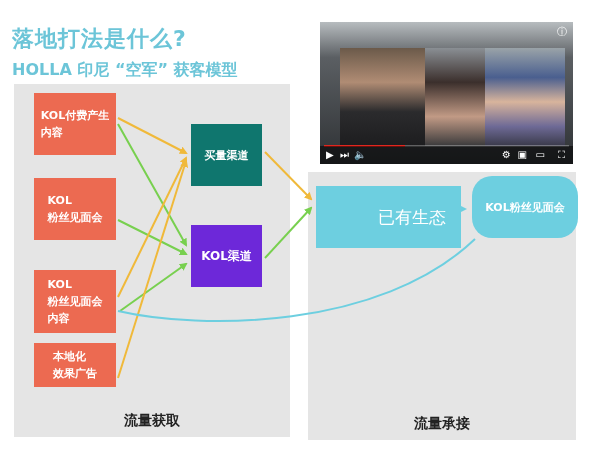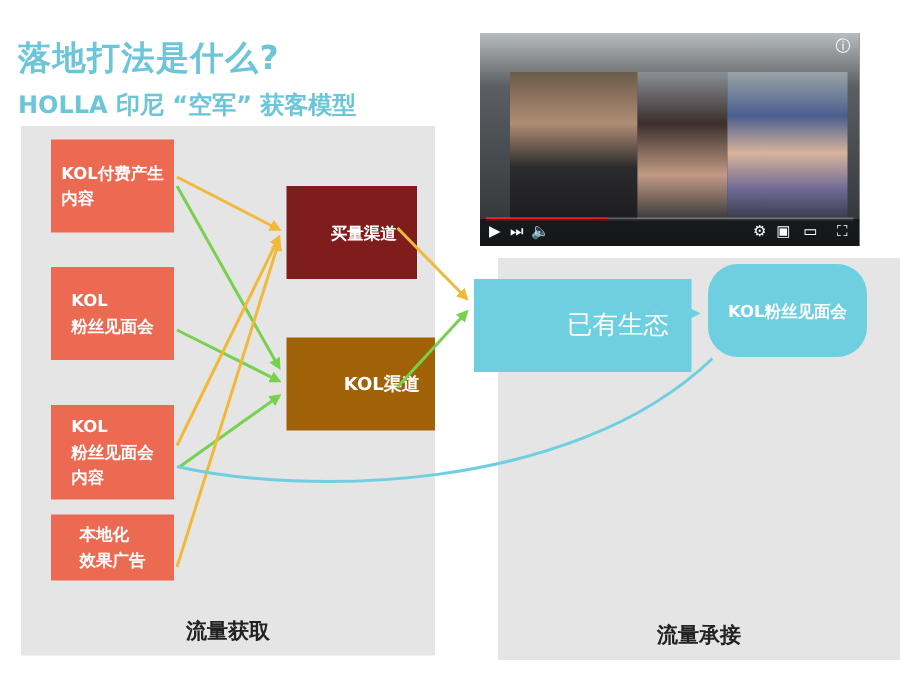--- a/index.html
+++ b/index.html
@@ -3,42 +3,42 @@
 <meta charset="utf-8">
 <style>
   html,body{margin:0;padding:0;}
   body{width:600px;height:450px;background:#ffffff;position:relative;overflow:hidden;font-family:"DejaVu Sans","Liberation Sans",sans-serif;}
   .title{position:absolute;left:12px;top:24px;font-size:22px;font-weight:bold;color:#6cc5d8;letter-spacing:1px;}
   .subtitle{position:absolute;left:12px;top:60px;font-size:16px;font-weight:bold;color:#6cc5d8;}
   .panel{position:absolute;background:#e5e5e5;}
   .panel-label{position:absolute;width:100%;text-align:center;font-size:14px;font-weight:bold;color:#222;}
   .box{position:absolute;display:flex;align-items:center;justify-content:center;color:#fff;font-weight:bold;font-size:11px;line-height:17px;white-space:pre-line;}
   .red{background:#ec6a51;}
-  .yellow{background:#7f1d1d;padding-left:16px;}
-  .green{background:#a16207;padding-left:28px;}
+  .yellow{background:#0f766e;}
+  .green{background:#6d28d9;}
   .cyan{background:#6dcfe0;}
   svg.arrows{position:absolute;left:0;top:0;pointer-events:none;}
   .video{position:absolute;left:320px;top:22px;width:253px;height:142px;overflow:hidden;background:#3a3d40;}
   .vbg{position:absolute;inset:0;background:linear-gradient(180deg,#b7bcbf 0%,#5b5f63 25%,#2e3134 100%);}
   .seg{position:absolute;top:26px;bottom:18px;}
   .ctrl{position:absolute;left:0;right:0;bottom:0;height:18px;background:rgba(0,0,0,0.55);}
   .prog{position:absolute;left:4px;right:4px;bottom:17px;height:2px;background:rgba(255,255,255,0.3);}
   .prog-fill{position:absolute;left:0;top:0;height:2px;width:33%;background:#e0271f;}
   .vicon{position:absolute;bottom:3px;color:#fff;font-size:10px;line-height:12px;}
 </style>
 </head>
 <body>
 
 <div class="title">落地打法是什么?</div>
 <div class="subtitle">HOLLA 印尼 “空军” 获客模型</div>
 
 <div class="panel" style="left:14px;top:84px;width:276px;height:353px;">
   <div class="panel-label" style="top:328px;">流量获取</div>
 </div>
-<div class="panel" style="left:308px;top:172px;width:268px;height:268px;margin-left:24px;">
+<div class="panel" style="left:308px;top:172px;width:268px;height:268px;">
   <div class="panel-label" style="top:243px;">流量承接</div>
 </div>
 
 <div class="box red" style="left:34px;top:93px;width:82px;height:62px;">KOL付费产生
 内容</div>
 <div class="box red" style="left:34px;top:178px;width:82px;height:62px;">KOL
 粉丝见面会</div>
 <div class="box red" style="left:34px;top:270px;width:82px;height:63px;">KOL
 粉丝见面会
 内容</div>

